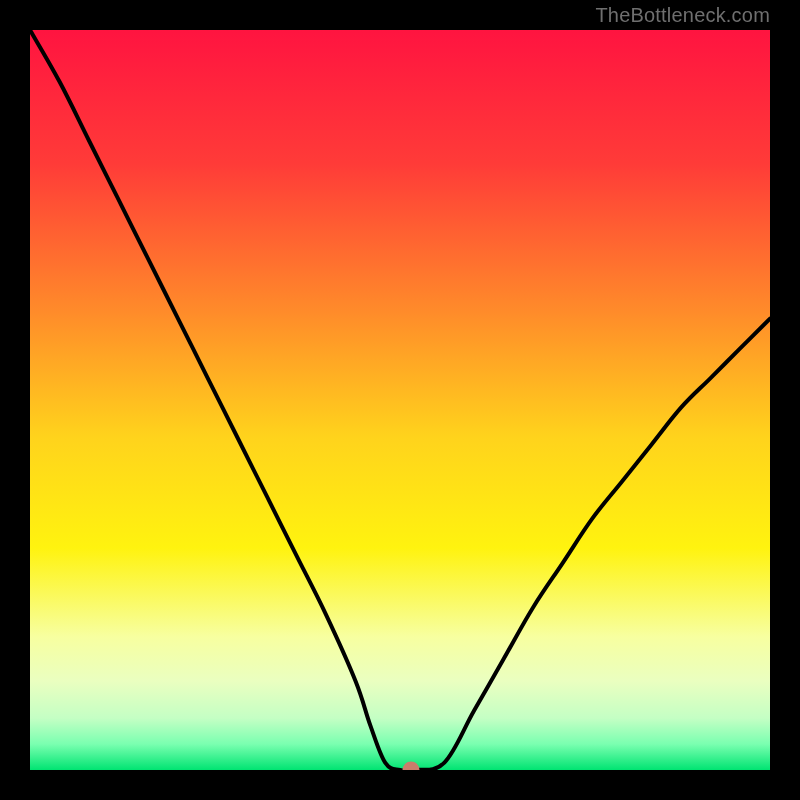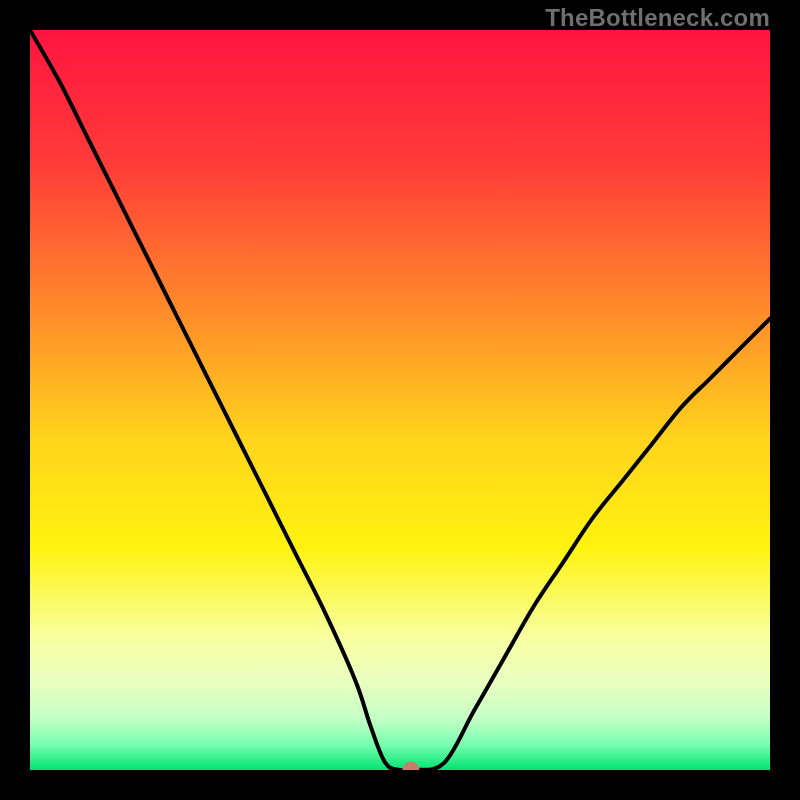--- a/index.html
+++ b/index.html
@@ -32,22 +32,22 @@
     position: absolute;
     inset: 0;
     width: 100%;
     height: 100%;
   }
   .watermark {
     position: absolute;
     top: 4px;
     right: 30px;
     color: #6f6f6f;
-    font-size: 24px;
-    font-weight: 700;
+    font-size: 20px;
+    font-weight: 400;
     letter-spacing: 0.2px;
   }
   .marker {
     position: absolute;
     width: 17px;
     height: 17px;
     border-radius: 50%;
     transform: translate(-50%, -50%);
   }
 </style>

